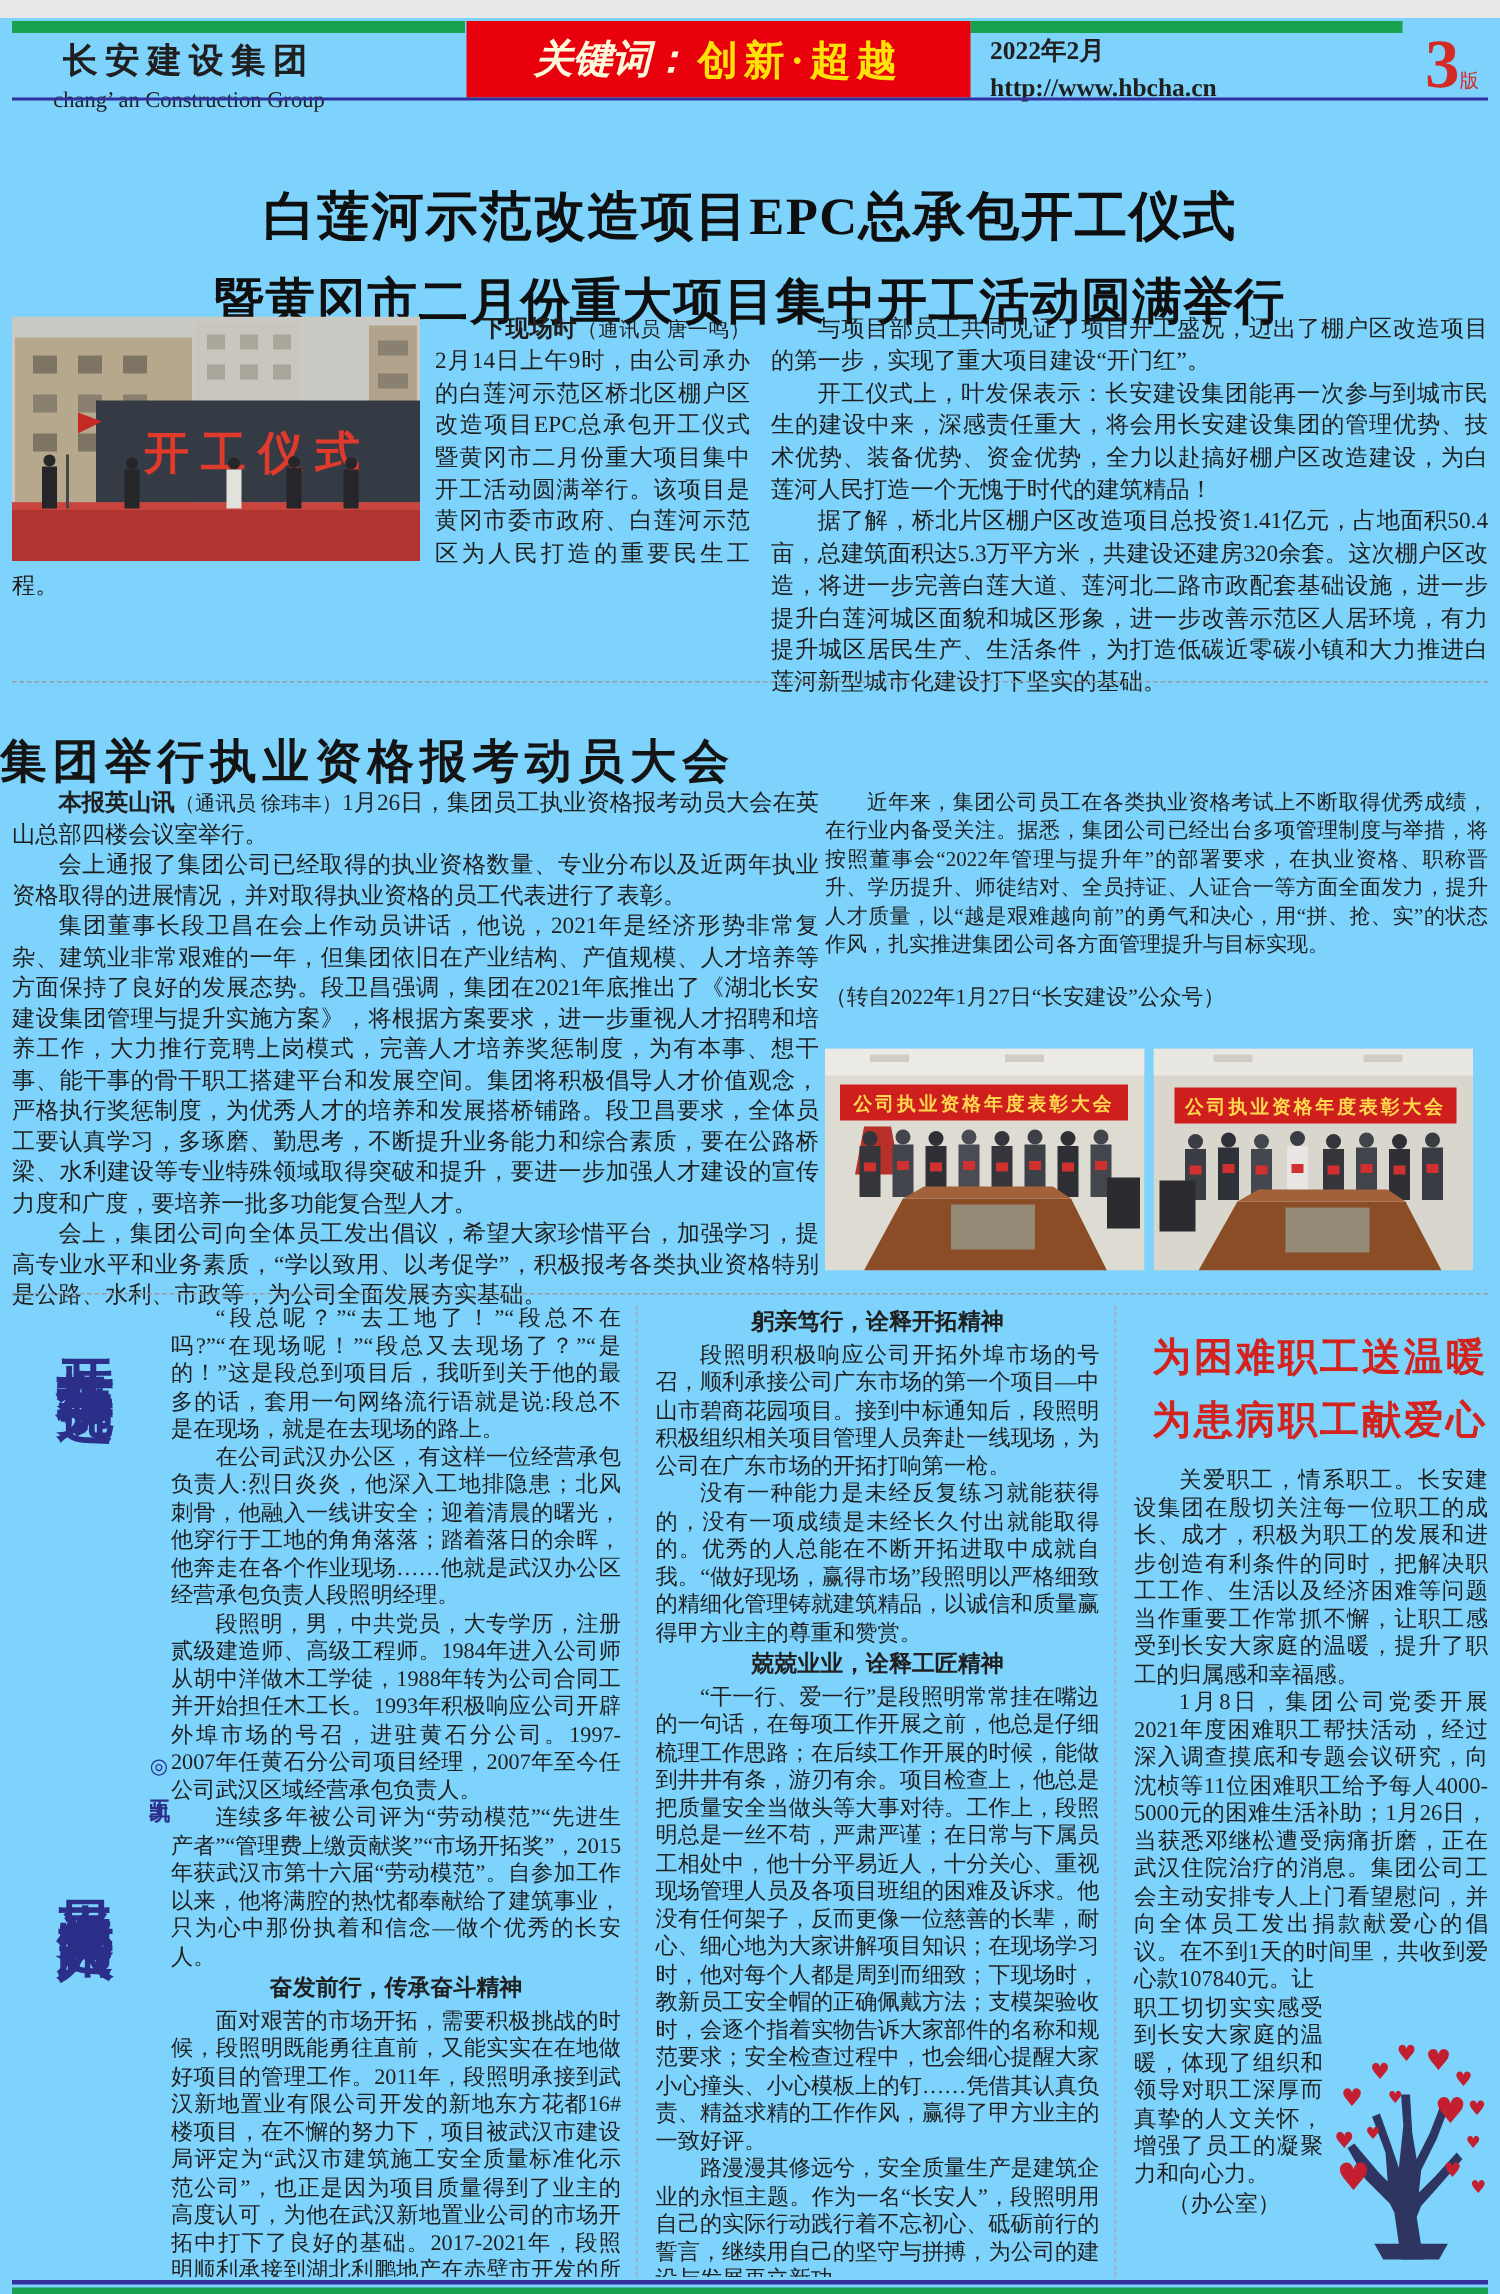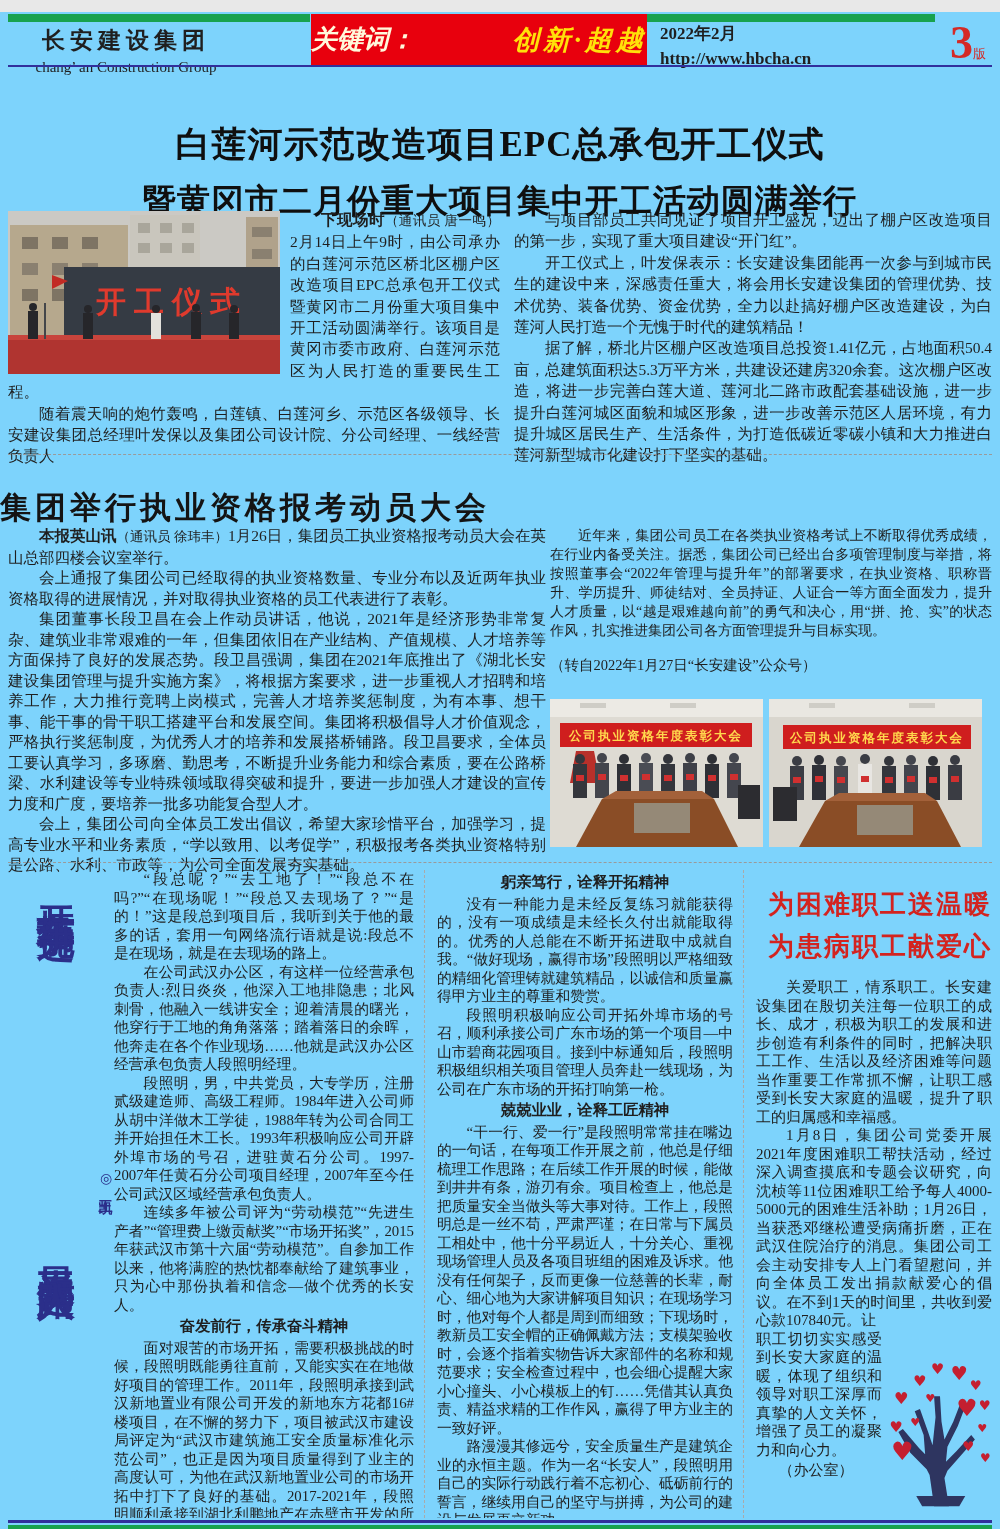--- a/index.html
+++ b/index.html
@@ -7,23 +7,23 @@
         font-family:"Liberation Serif","DejaVu Serif",serif;color:#1f1f1f;overflow:hidden;}
 
   
   .green-bar{position:absolute;top:2px;height:8px;background:#18a24e;}
   .green-left{left:8px;width:302px;}
   .green-right{left:647px;width:288px;}
   .brand{position:absolute;left:6px;top:13px;width:240px;text-align:center;}
   .brand-cn{font-size:23px;font-weight:bold;letter-spacing:5px;}
   .brand-en{font-size:15px;margin-top:3px;}
   .keyword-banner{position:absolute;left:311px;top:2px;width:336px;height:51px;background:#e8000d;
-        display:flex;align-items:center;justify-content:space-between;gap:5px;}
+        display:flex;align-items:center;justify-content:center;gap:5px;}
   .kw-label{color:#fff9dc;font-size:26px;font-weight:bold;font-style:italic;}
-  .kw-text{color:#ffe10a;font-size:27px;font-weight:bold;font-style:italic;letter-spacing:4px;}
+  .kw-text{color:#ffe10a;font-size:27px;font-weight:bold;letter-spacing:4px;}
   .issue{position:absolute;left:660px;top:10px;width:270px;text-align:left;font-weight:bold;}
   .issue-date{font-size:17px;}
   .issue-url{font-size:17px;margin-top:4px;}
   .page-num{position:absolute;right:14px;top:4px;color:#d42a26;white-space:nowrap;}
   .page-num .num{font-size:46px;font-weight:bold;}
   .page-num .num-label{font-size:13px;}
   .masthead-rule{position:absolute;top:53px;left:8px;width:984px;height:2px;background:#31309c;}
 
   
   .headline1{position:absolute;top:88px;left:0;width:100%;text-align:center;font-weight:bold;color:#0f0f0f;}
@@ -157,21 +157,20 @@
             <rect x="183" y="101" width="10" height="27"></rect>
           <circle cx="226" cy="98" r="4"></circle>
             <rect x="221" y="102" width="10" height="26"></rect>
         </g>
         <rect x="36" y="92" width="2" height="36" fill="#44464a"></rect>
       </svg>
 
       <p class="body">
         <span class="lead">下现场时</span><span class="note">（通讯员 唐一鸣）</span><span>2月14日上午9时，由公司承办的白莲河示范区桥北区棚户区改造项目EPC总承包开工仪式暨黄冈市二月份重大项目集中开工活动圆满举行。该项目是黄冈市委市政府、白莲河示范区为人民打造的重要民生工程。</span>
       </p>
-      <p class="body">随着震天响的炮竹轰鸣，白莲镇、白莲河乡、示范区各级领导、长安建设集团总经理叶发保以及集团公司设计院、分公司经理、一线经营负责人</p>
     </div>
 
     <div class="a1-right">
       <p class="body">与项目部员工共同见证了项目开工盛况，迈出了棚户区改造项目的第一步，实现了重大项目建设“开门红”。</p>
       <p class="body">开工仪式上，叶发保表示：长安建设集团能再一次参与到城市民生的建设中来，深感责任重大，将会用长安建设集团的管理优势、技术优势、装备优势、资金优势，全力以赴搞好棚户区改造建设，为白莲河人民打造一个无愧于时代的建筑精品！</p>
       <p class="body">据了解，桥北片区棚户区改造项目总投资1.41亿元，占地面积50.4亩，总建筑面积达5.3万平方米，共建设还建房320余套。这次棚户区改造，将进一步完善白莲大道、莲河北二路市政配套基础设施，进一步提升白莲河城区面貌和城区形象，进一步改善示范区人居环境，有力提升城区居民生产、生活条件，为打造低碳近零碳小镇和大力推进白莲河新型城市化建设打下坚实的基础。</p>
     </div>
   </section>
 
   <div class="dashed-rule" style="top:442px;"></div>
@@ -326,22 +325,22 @@
       <p>“段总呢？”“去工地了！”“段总不在吗?”“在现场呢！”“段总又去现场了？”“是的！”这是段总到项目后，我听到关于他的最多的话，套用一句网络流行语就是说:段总不是在现场，就是在去现场的路上。</p>
       <p>在公司武汉办公区，有这样一位经营承包负责人:烈日炎炎，他深入工地排隐患；北风刺骨，他融入一线讲安全；迎着清晨的曙光，他穿行于工地的角角落落；踏着落日的余晖，他奔走在各个作业现场……他就是武汉办公区经营承包负责人段照明经理。</p>
       <p>段照明，男，中共党员，大专学历，注册贰级建造师、高级工程师。1984年进入公司师从胡中洋做木工学徒，1988年转为公司合同工并开始担任木工长。1993年积极响应公司开辟外埠市场的号召，进驻黄石分公司。1997-2007年任黄石分公司项目经理，2007年至今任公司武汉区域经营承包负责人。</p>
       <p>连续多年被公司评为“劳动模范”“先进生产者”“管理费上缴贡献奖”“市场开拓奖”，2015年获武汉市第十六届“劳动模范”。自参加工作以来，他将满腔的热忱都奉献给了建筑事业，只为心中那份执着和信念—做个优秀的长安人。</p>
       <p class="subhead">奋发前行，传承奋斗精神</p>
       <p>面对艰苦的市场开拓，需要积极挑战的时候，段照明既能勇往直前，又能实实在在地做好项目的管理工作。2011年，段照明承接到武汉新地置业有限公司开发的新地东方花都16#楼项目，在不懈的努力下，项目被武汉市建设局评定为“武汉市建筑施工安全质量标准化示范公司”，也正是因为项目质量得到了业主的高度认可，为他在武汉新地置业公司的市场开拓中打下了良好的基础。2017-2021年，段照明顺利承接到湖北利鹏地产在赤壁市开发的所有项目，总开发面积达到30万平方米，至今仍在热火朝天的建设之中。</p>
     </div>
 
     <div class="bcol bcol3">
       <p class="subhead">躬亲笃行，诠释开拓精神</p>
+      <p>段照明积极响应公司开拓外埠市场的号召，顺利承接公司广东市场的第一个项目—中山市碧商花园项目。接到中标通知后，段照明积极组织相关项目管理人员奔赴一线现场，为公司在广东市场的开拓打响第一枪。</p>
       <p>没有一种能力是未经反复练习就能获得的，没有一项成绩是未经长久付出就能取得的。优秀的人总能在不断开拓进取中成就自我。“做好现场，赢得市场”段照明以严格细致的精细化管理铸就建筑精品，以诚信和质量赢得甲方业主的尊重和赞赏。</p>
-      <p>段照明积极响应公司开拓外埠市场的号召，顺利承接公司广东市场的第一个项目—中山市碧商花园项目。接到中标通知后，段照明积极组织相关项目管理人员奔赴一线现场，为公司在广东市场的开拓打响第一枪。</p>
       <p class="subhead">兢兢业业，诠释工匠精神</p>
       <p>“干一行、爱一行”是段照明常常挂在嘴边的一句话，在每项工作开展之前，他总是仔细梳理工作思路；在后续工作开展的时候，能做到井井有条，游刃有余。项目检查上，他总是把质量安全当做头等大事对待。工作上，段照明总是一丝不苟，严肃严谨；在日常与下属员工相处中，他十分平易近人，十分关心、重视现场管理人员及各项目班组的困难及诉求。他没有任何架子，反而更像一位慈善的长辈，耐心、细心地为大家讲解项目知识；在现场学习时，他对每个人都是周到而细致；下现场时，教新员工安全帽的正确佩戴方法；支模架验收时，会逐个指着实物告诉大家部件的名称和规范要求；安全检查过程中，也会细心提醒大家小心撞头、小心模板上的钉……凭借其认真负责、精益求精的工作作风，赢得了甲方业主的一致好评。</p>
       <p>路漫漫其修远兮，安全质量生产是建筑企业的永恒主题。作为一名“长安人”，段照明用自己的实际行动践行着不忘初心、砥砺前行的誓言，继续用自己的坚守与拼搏，为公司的建设与发展再立新功……</p>
     </div>
 
     <div class="bcol bcol4">
       <div class="b4-head">
         <div>为困难职工送温暖</div>
         <div>为患病职工献爱心</div>
       </div>

